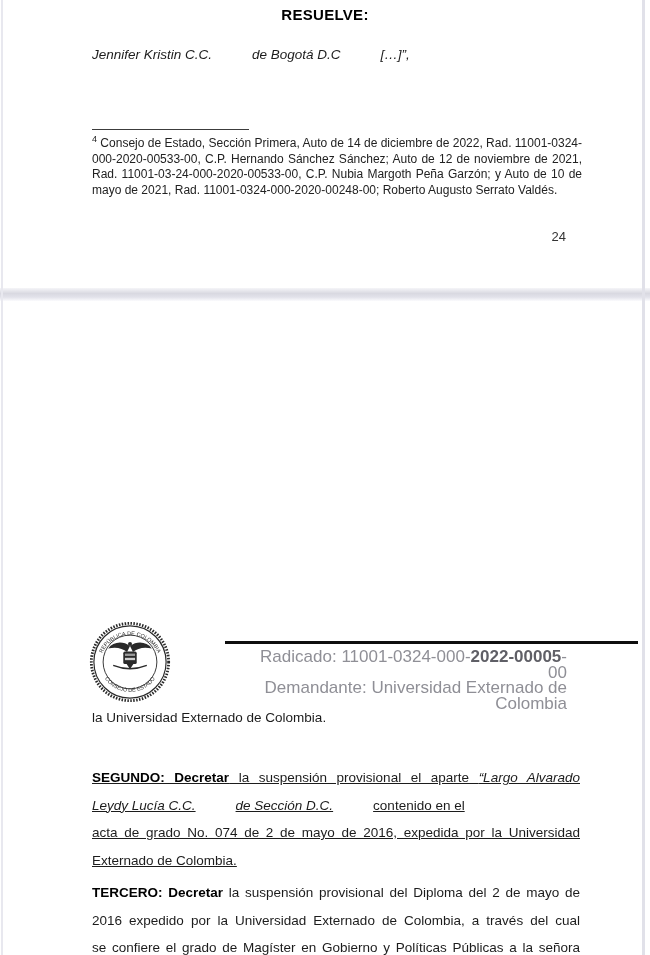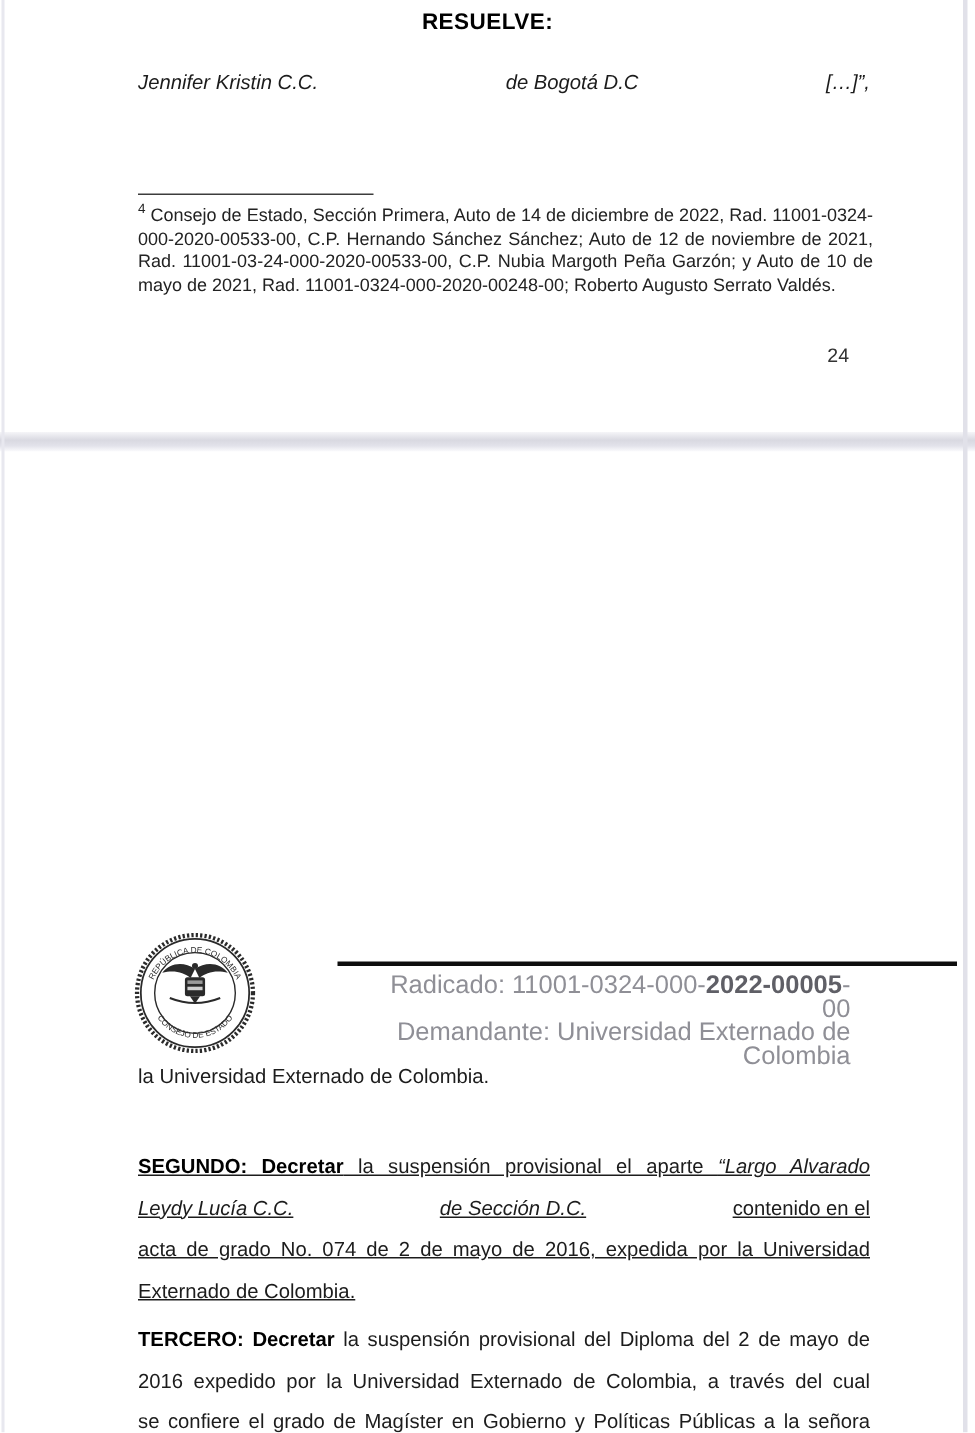--- a/index.html
+++ b/index.html
@@ -22,21 +22,21 @@
   .heading{
     position:absolute;top:6px;left:0;width:650px;text-align:center;
     font-weight:bold;font-size:15px;letter-spacing:.3px;color:#000;
   }
   .para{
     position:absolute;left:92px;width:488px;
     font-size:13.5px;line-height:27.5px;color:#1c1c1c;
   }
   .tline{text-align:justify;text-align-last:justify;}
   .tline.left{text-align:right;text-align-last:left;}
-  .tline.spread{display:flex;justify-content:space-between;}
+  .tline.spread{display:flex;gap:40px;}
   .s-b{font-weight:bold;color:#000;}
   .s-i{font-style:italic;}
   #primero{top:41px;}
   .footnote-divider{
     position:absolute;left:92px;top:129px;width:157px;height:0;
     border-top:1.5px solid #3c3c3c;
   }
   .footnote{
     position:absolute;left:92px;top:136px;width:490px;
     font-size:12px;line-height:15.7px;text-align:justify;color:#222;

